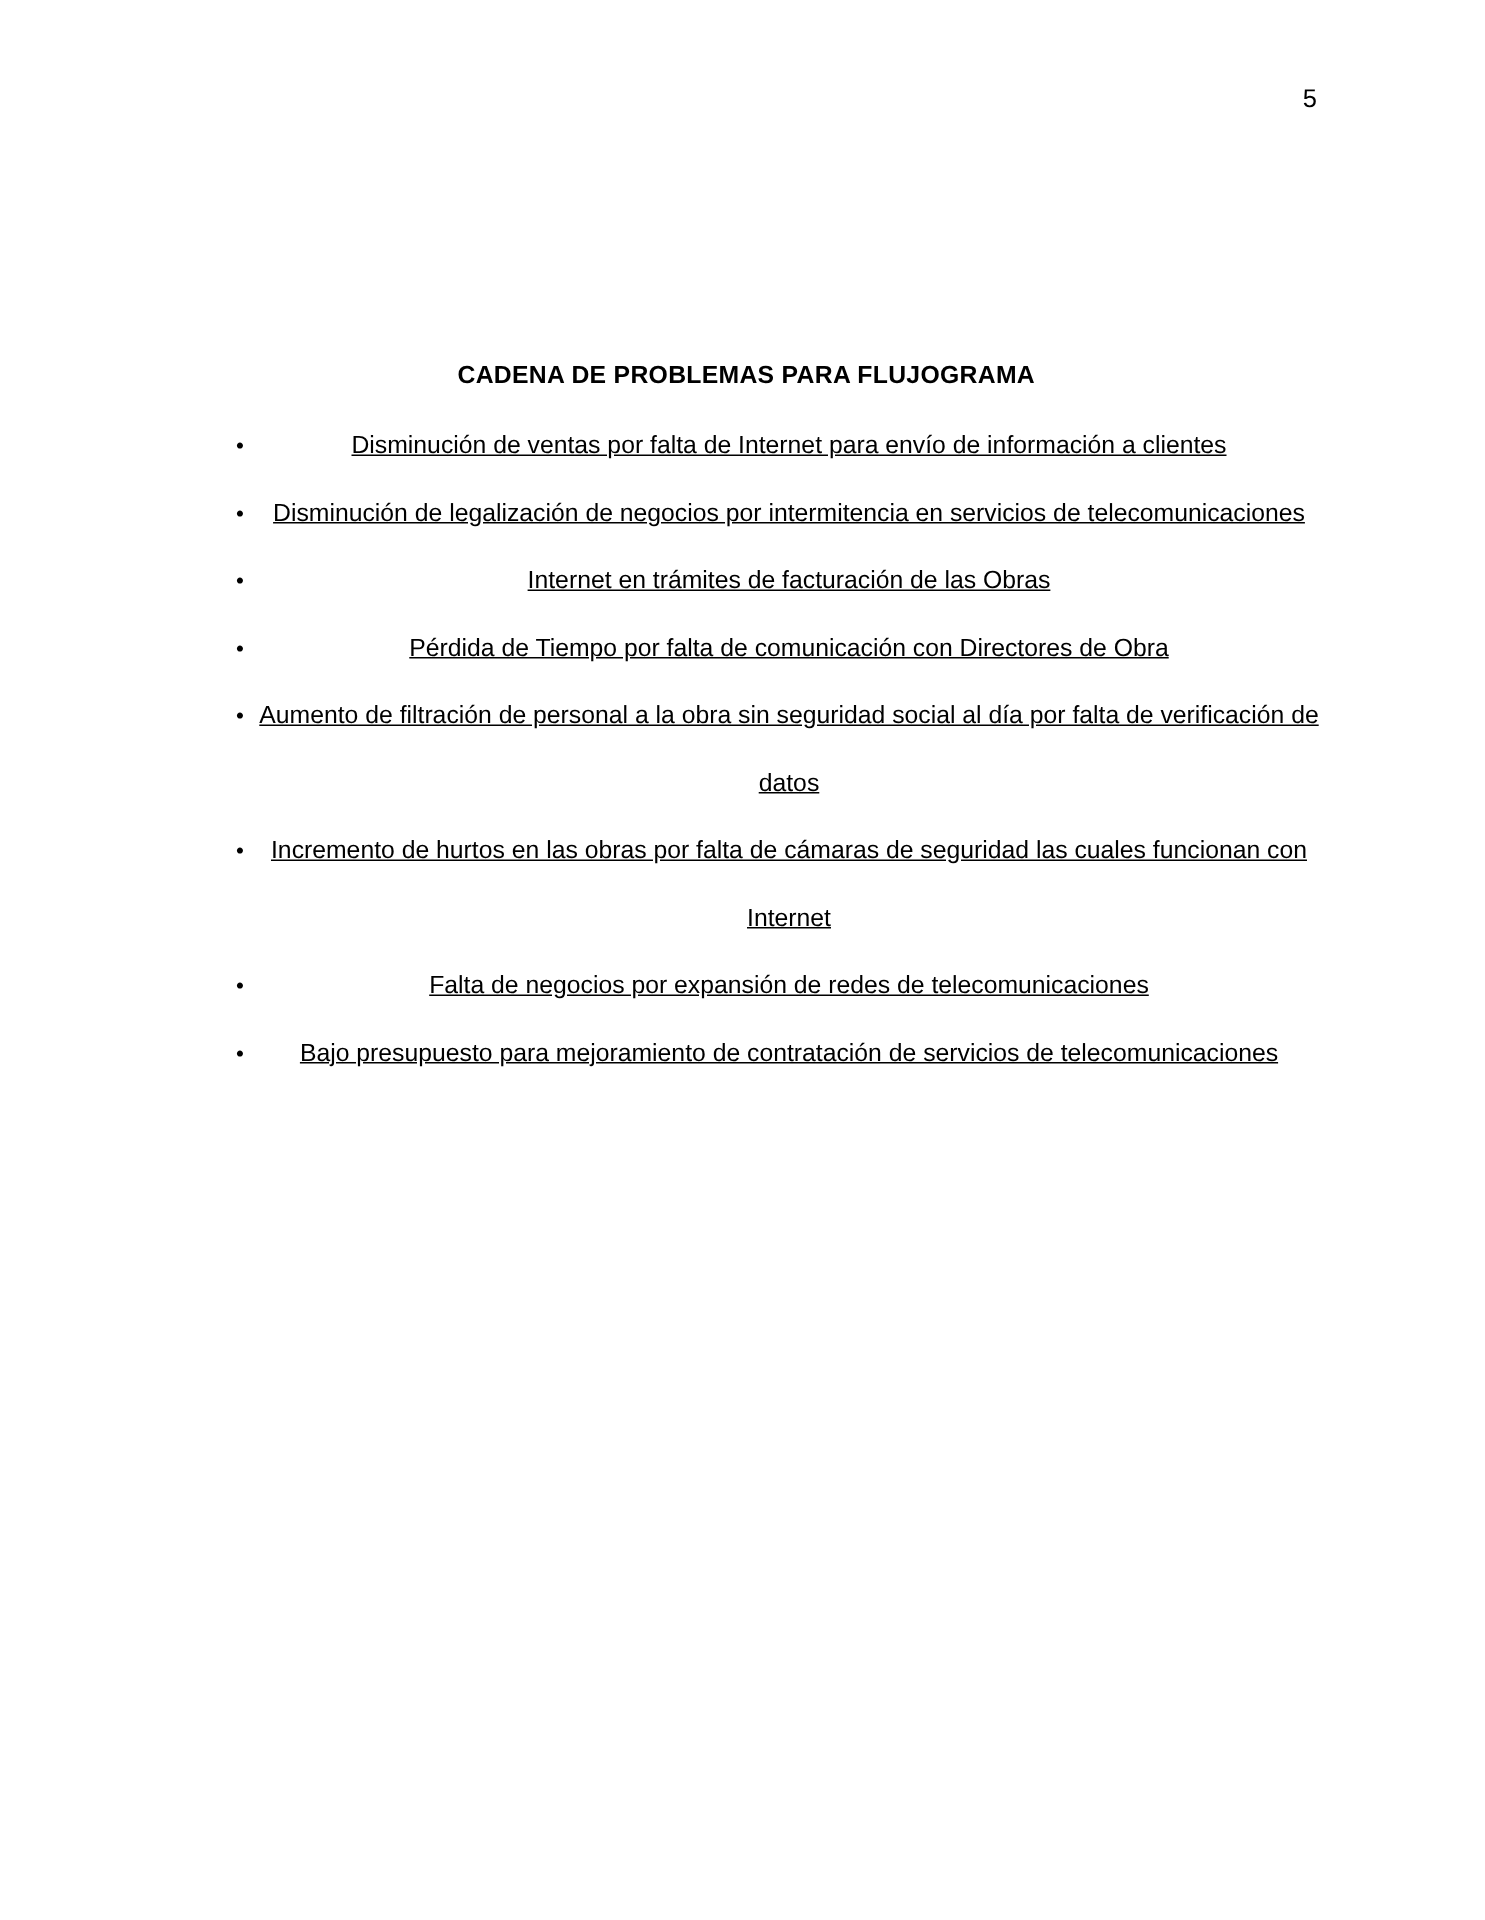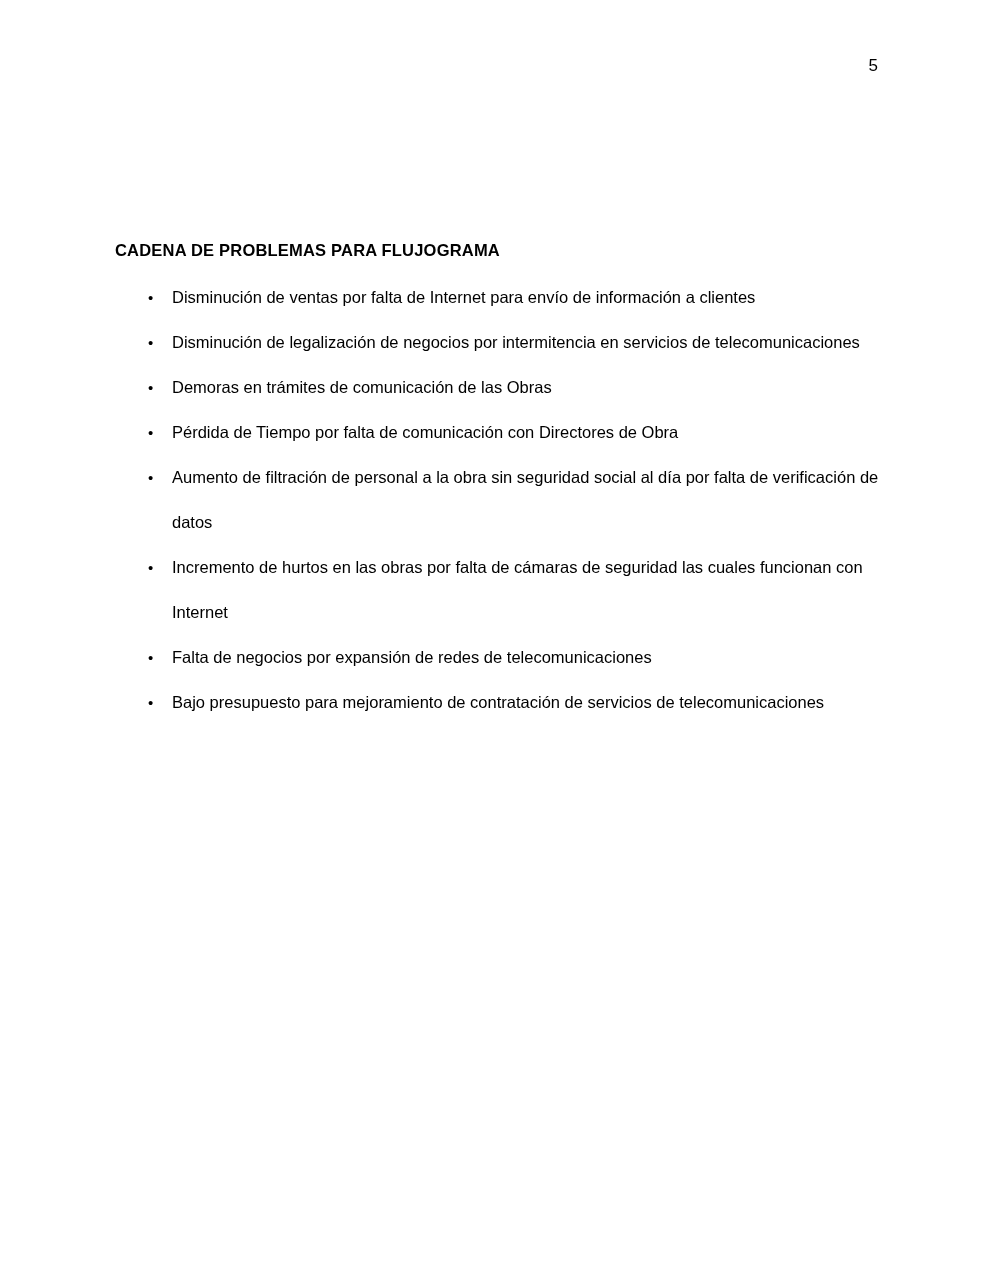--- a/index.html
+++ b/index.html
@@ -30,20 +30,21 @@
     line-height: 1;
     color: #000000;
   }
   .content {
     position: absolute;
     top: 228px;
     left: 115px;
     right: 110px;
     font-size: 16.5px;
     line-height: 45px;
+    text-align: center;
   }
   .heading {
     margin: 0;
     font-size: 16.5px;
     font-weight: bold;
     line-height: 45px;
     letter-spacing: 0.2px;
   }
   .bullet-list {
     margin: 2px 0 0 0;
@@ -57,20 +58,21 @@
   }
   .bullet-dot {
     width: 24px;
     flex-shrink: 0;
     font-size: 15px;
     line-height: 45px;
   }
   .bullet-text {
     flex: 1;
     line-height: 45px;
+    text-decoration: underline;
   }
 </style>
 </head>
 <body>
 
 <div class="page">
 
   <div class="page-number">5</div>
 
   <div class="content">
@@ -84,21 +86,21 @@
         <span class="bullet-text">Disminución de ventas por falta de Internet para envío de información a clientes</span>
       </li>
 
       <li class="bullet-item">
         <span class="bullet-dot">•</span>
         <span class="bullet-text">Disminución de legalización de negocios por intermitencia en servicios de telecomunicaciones</span>
       </li>
 
       <li class="bullet-item">
         <span class="bullet-dot">•</span>
-        <span class="bullet-text">Demoras en trámites de comunicación de las Obras</span>
+        <span class="bullet-text">Internet en trámites de facturación de las Obras</span>
       </li>
 
       <li class="bullet-item">
         <span class="bullet-dot">•</span>
         <span class="bullet-text">Pérdida de Tiempo por falta de comunicación con Directores de Obra</span>
       </li>
 
       <li class="bullet-item">
         <span class="bullet-dot">•</span>
         <span class="bullet-text">Aumento de filtración de personal a la obra sin seguridad social al día por falta de verificación de datos</span>

